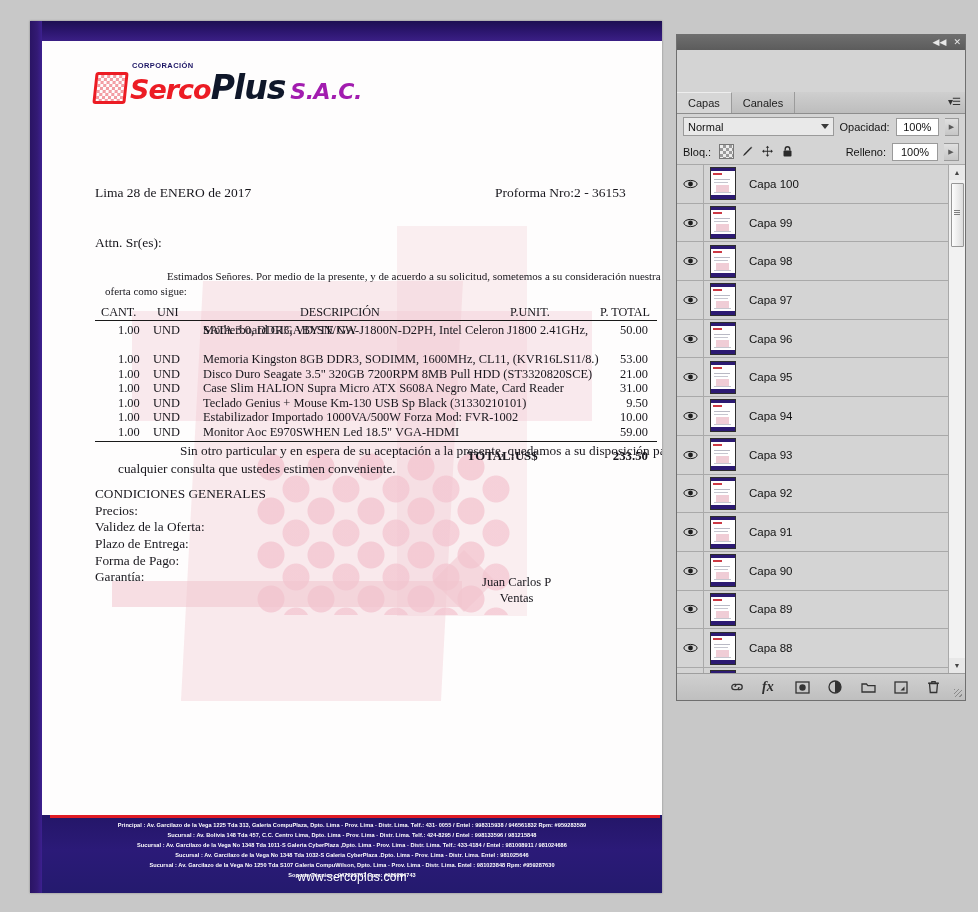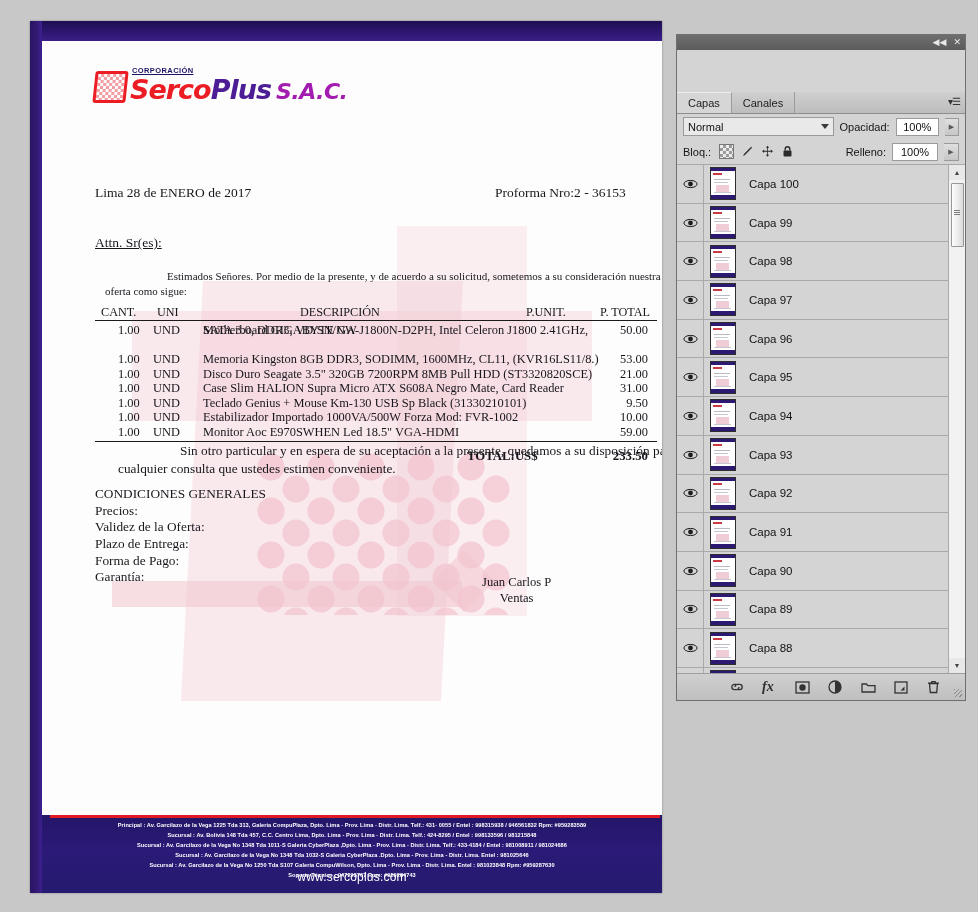--- a/index.html
+++ b/index.html
@@ -134,37 +134,36 @@
   }
   .logo-txt { position: relative; line-height: 1; }
   .logo-corp {
     position: absolute;
     left: 2px; top: -9px;
     font-family: "Liberation Sans", sans-serif;
     font-size: 7.5px;
     font-weight: bold;
     letter-spacing: 0.4px;
     color: #1b1464;
-    text-decoration: underline;
   }
   .logo-serco {
     font-family: "DejaVu Sans", sans-serif;
     font-size: 27px;
     font-weight: bold;
     font-style: italic;
     letter-spacing: -1px;
     color: #ec1c24;
   }
   .logo-plus {
     font-family: "DejaVu Sans", sans-serif;
-    font-size: 27px;
+    font-size: 33px;
     font-weight: bold;
     font-style: italic;
     letter-spacing: -1px;
-    color: #4c1d95;
+    color: #0f172a;
   }
   .logo-sac {
     font-family: "DejaVu Sans", sans-serif;
     font-size: 22px;
     font-weight: bold;
     font-style: italic;
     letter-spacing: -0.5px;
     color: #a21caf;
     margin-left: 5px;
   }
@@ -181,21 +180,20 @@
   }
   .doc-proforma-num {
     position: absolute;
     left: 532px; top: 144px;
     font-size: 13.5px;
   }
   .doc-attn {
     position: absolute;
     left: 53px; top: 194px;
     font-size: 13.5px;
-    text-decoration: underline;
   }
   .doc-intro {
     position: absolute;
     left: 63px; top: 228px;
     width: 560px;
     font-size: 11px;
     line-height: 1.35;
     text-indent: 62px;
   }
 
@@ -209,21 +207,21 @@
   .tbl-head {
     position: relative;
     height: 15px;
     border-bottom: 1.2px solid #1a1a1a;
     font-size: 12.2px;
   }
   .tbl-head span { position: absolute; top: 0; }
   .h-cant { left: 6px; }
   .h-uni  { left: 62px; }
   .h-desc { left: 205px; }
-  .h-punit{ left: 431px; }
+  .h-punit{ left: 415px; }
   .h-ptot { left: 505px; }
 
   .tbl-rows { position: relative; padding-top: 2px; }
   .trow {
     position: relative;
     height: 14.5px;
     white-space: nowrap;
   }
   .trow.two-line { height: 29px; }
   .trow span { position: absolute; top: 0; }

